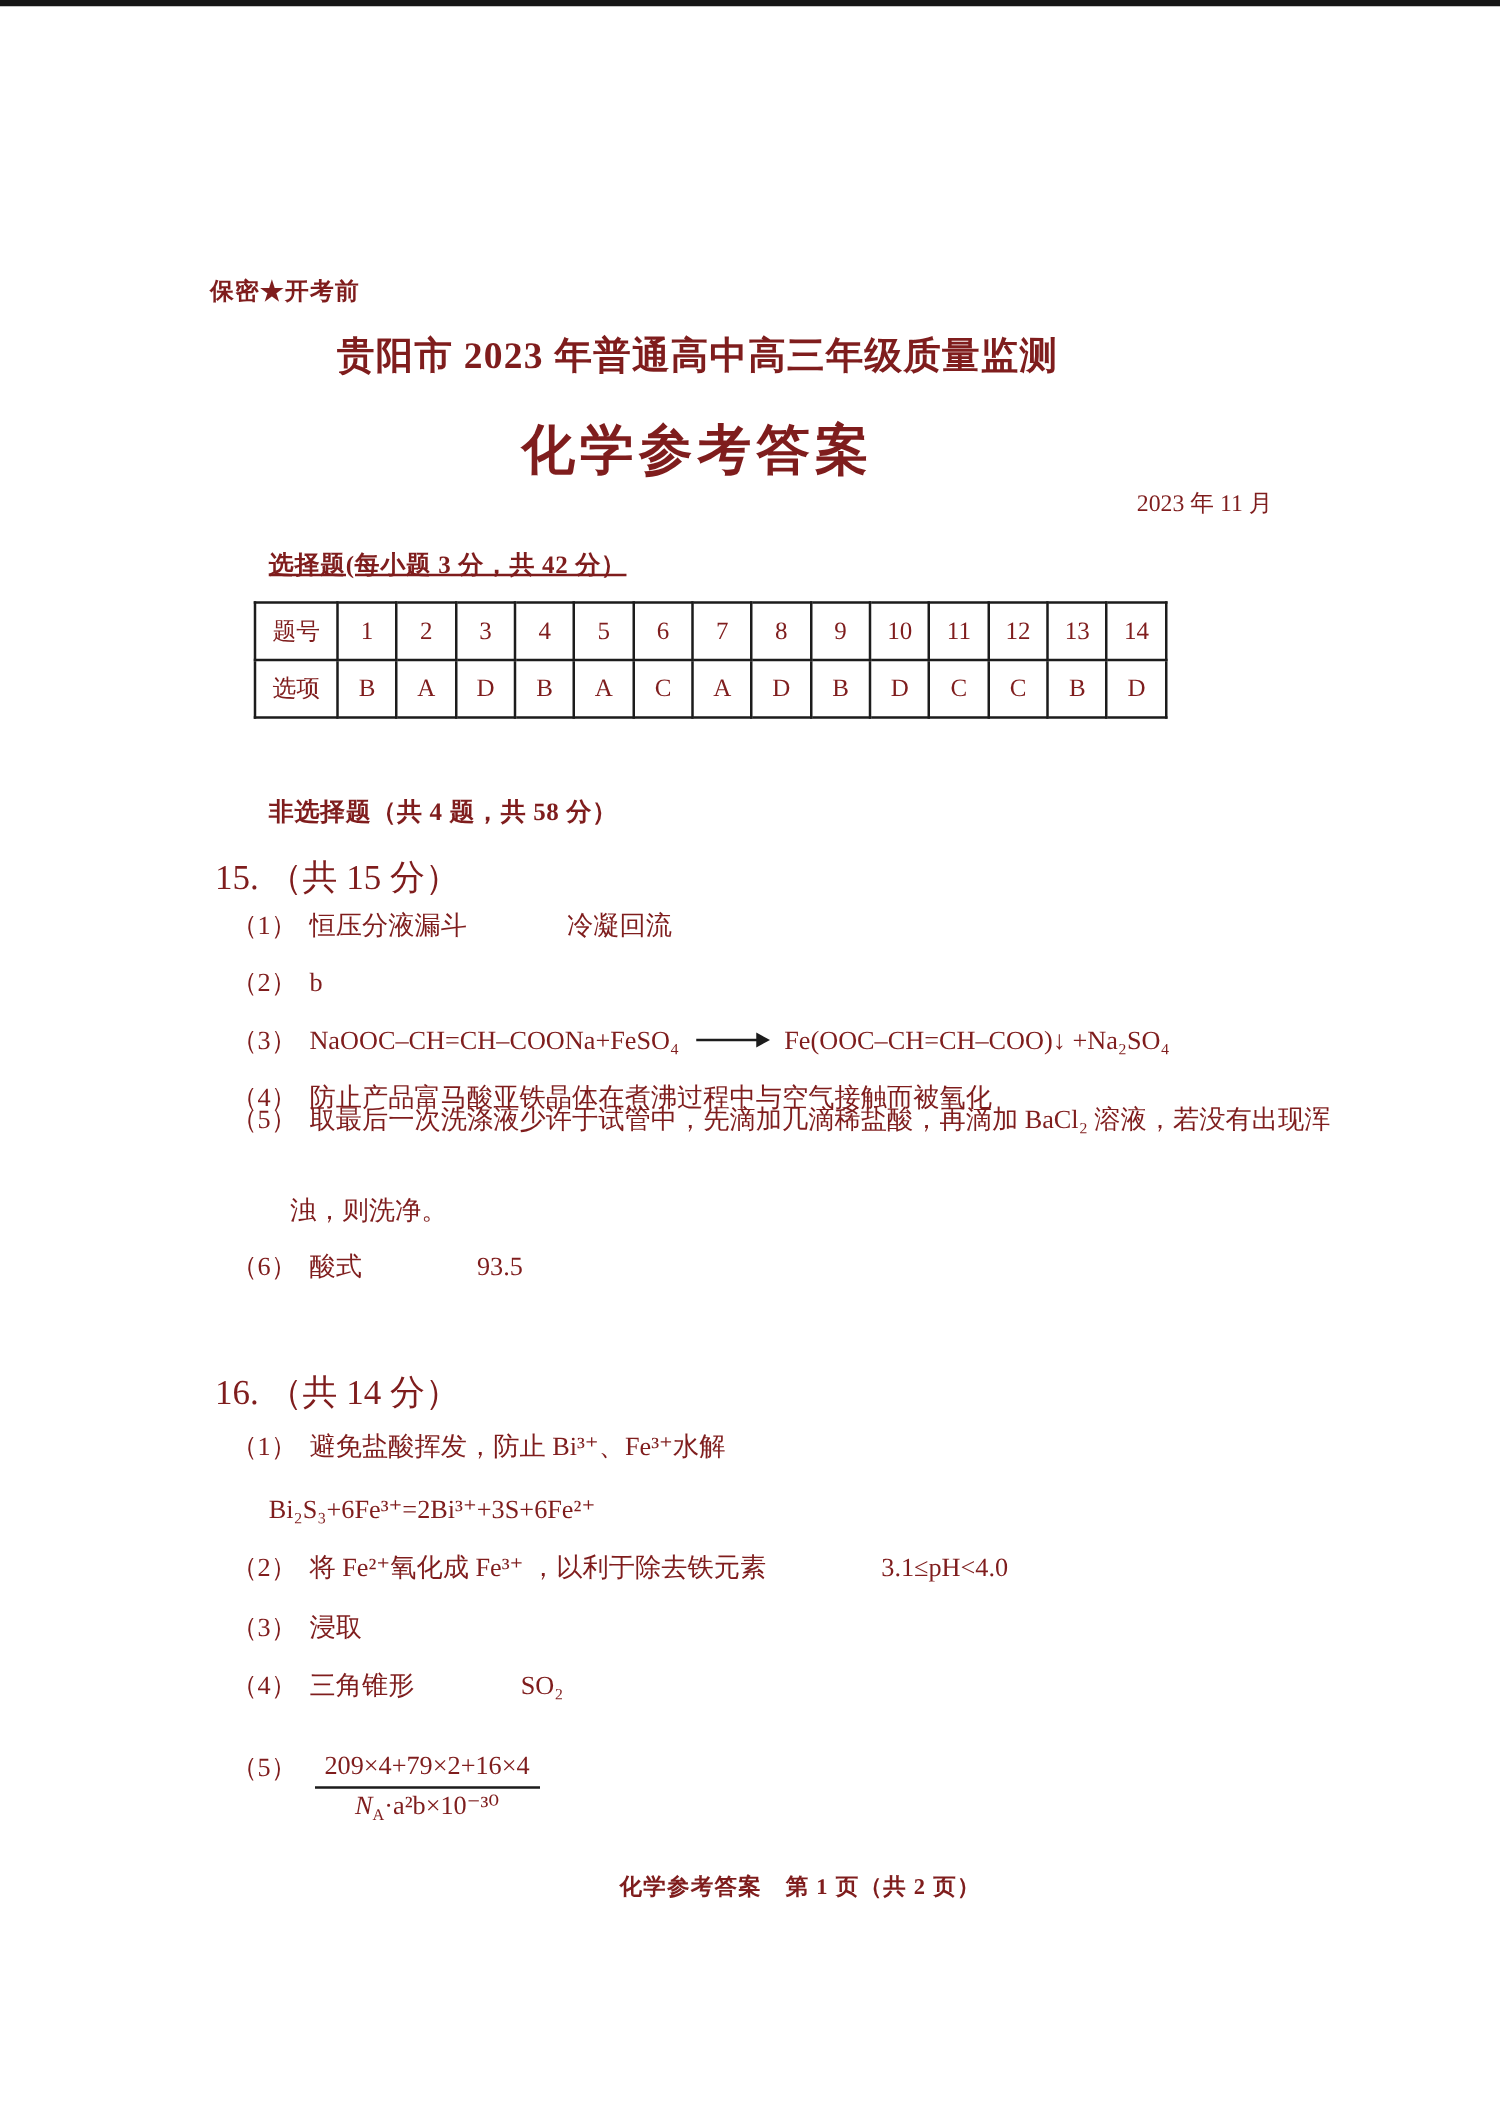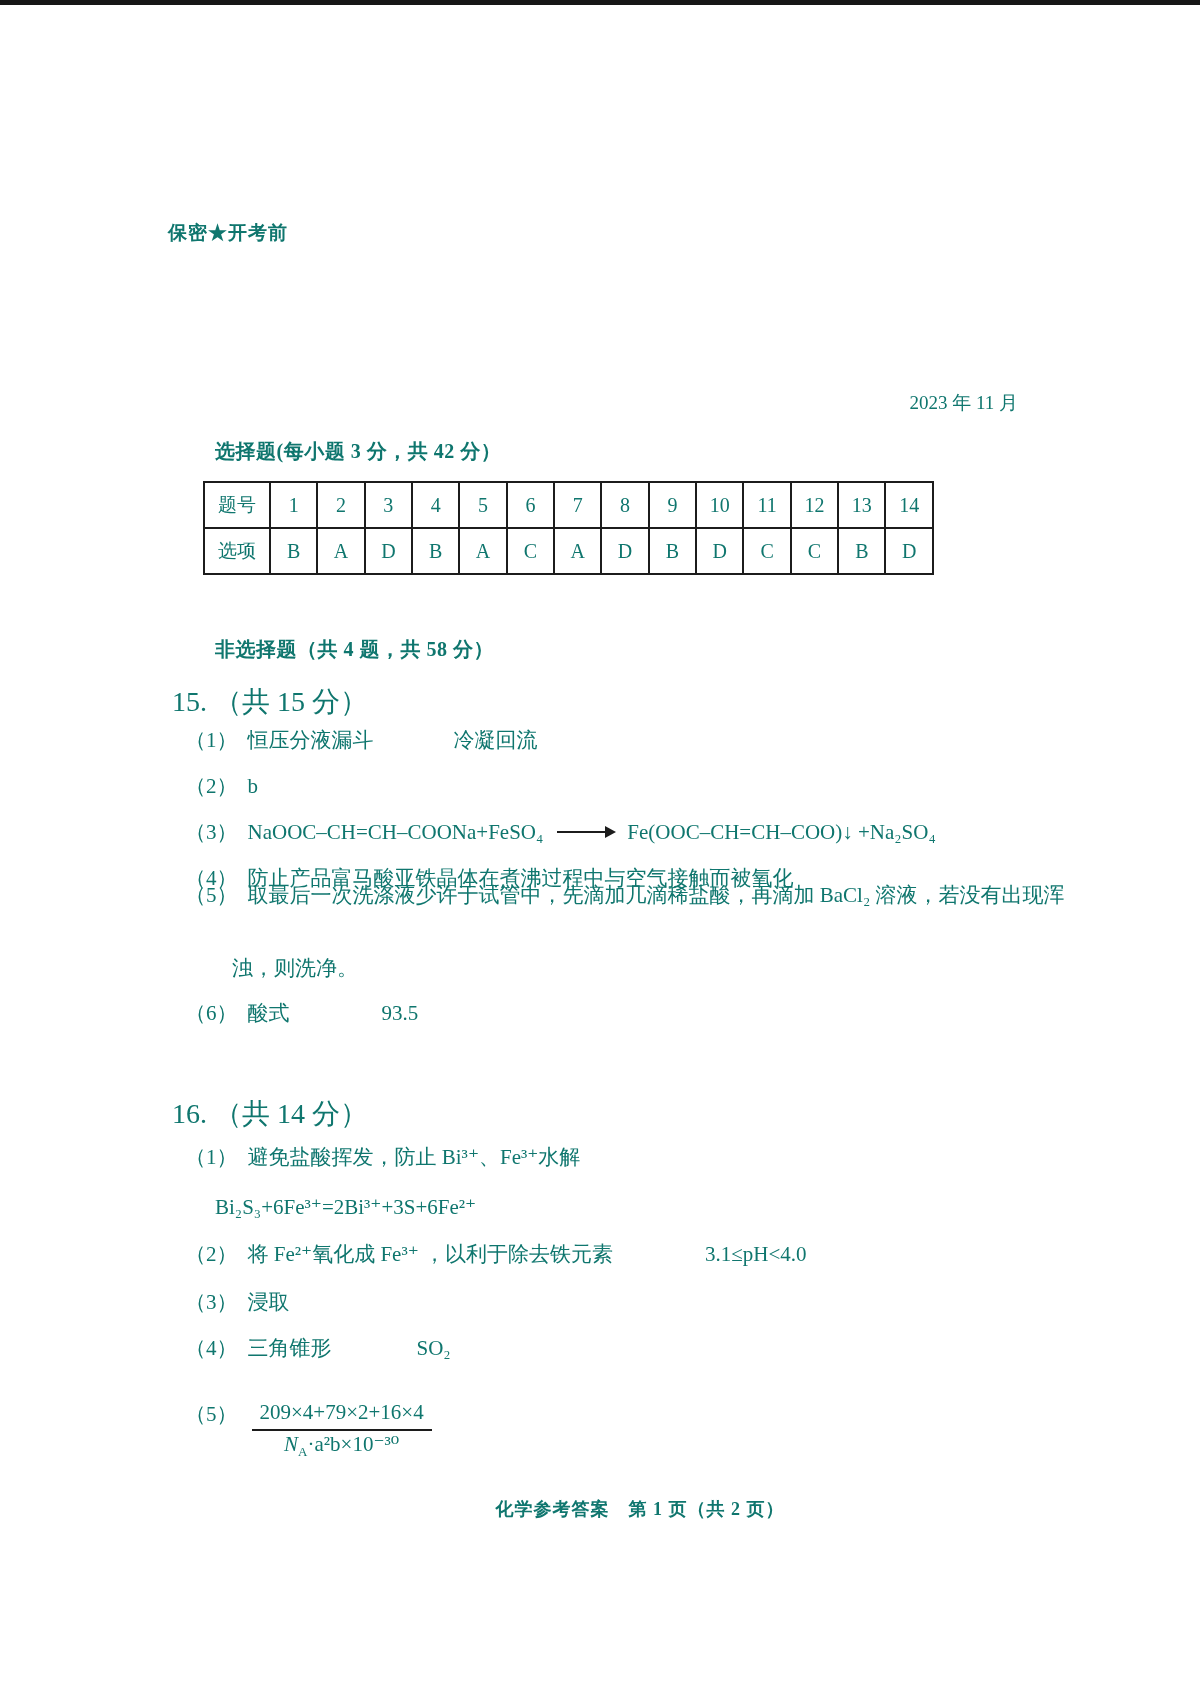--- a/index.html
+++ b/index.html
@@ -1,20 +1,20 @@
 <!DOCTYPE html>
 <html><head>
 <meta charset="utf-8">
 <style>
   html,body{margin:0;padding:0;background:#e8e8e8;}
   .page{
     position:relative;width:1200px;height:1698px;background:#ffffff;
     overflow:hidden;margin:0 auto;
     font-family:"Liberation Serif","DejaVu Serif",serif;
-    color:#0f766e;
+    color:#7f1d1d;
   }
   .scan-strip{position:absolute;top:0;left:0;width:1200px;height:5px;background:#161616;}
   .confidential{position:absolute;top:220px;left:168px;font-size:19px;font-weight:bold;letter-spacing:1px;}
   .titles{position:absolute;top:264px;left:0;width:1116px;text-align:center;}
   .title1{font-size:30px;font-weight:bold;margin:0;letter-spacing:1px;}
   .title2{font-size:43px;font-weight:bold;margin:26px 0 0 0;letter-spacing:4px;}
   .date{position:absolute;top:390px;right:182px;font-size:19px;}
   .sec-heading{position:absolute;font-size:20px;font-weight:bold;letter-spacing:.5px;}
   .answer-table{
     position:absolute;top:481px;left:203px;width:731px;
@@ -54,24 +54,28 @@
 </style>
 </head>
 <body>
 
 <div class="page">
 
   <div class="scan-strip"></div>
 
   <div class="confidential">保密★开考前</div>
 
+  <div class="titles">
+    <div class="title1">贵阳市 2023 年普通高中高三年级质量监测</div>
+    <div class="title2">化学参考答案</div>
+  </div>
 
   <div class="date">2023 年 11 月</div>
 
-  <div class="sec-heading" style="top:438px;left:215px;">选择题(每小题 3 分，共 42 分）</div>
+  <div class="sec-heading" style="top:438px;left:215px;text-decoration:underline;">选择题(每小题 3 分，共 42 分）</div>
 
   <table class="answer-table">
     <tbody>
         <tr>
       <td class="rowlabel">题号</td>
       <td>1</td>
       <td>2</td>
       <td>3</td>
       <td>4</td>
       <td>5</td>

